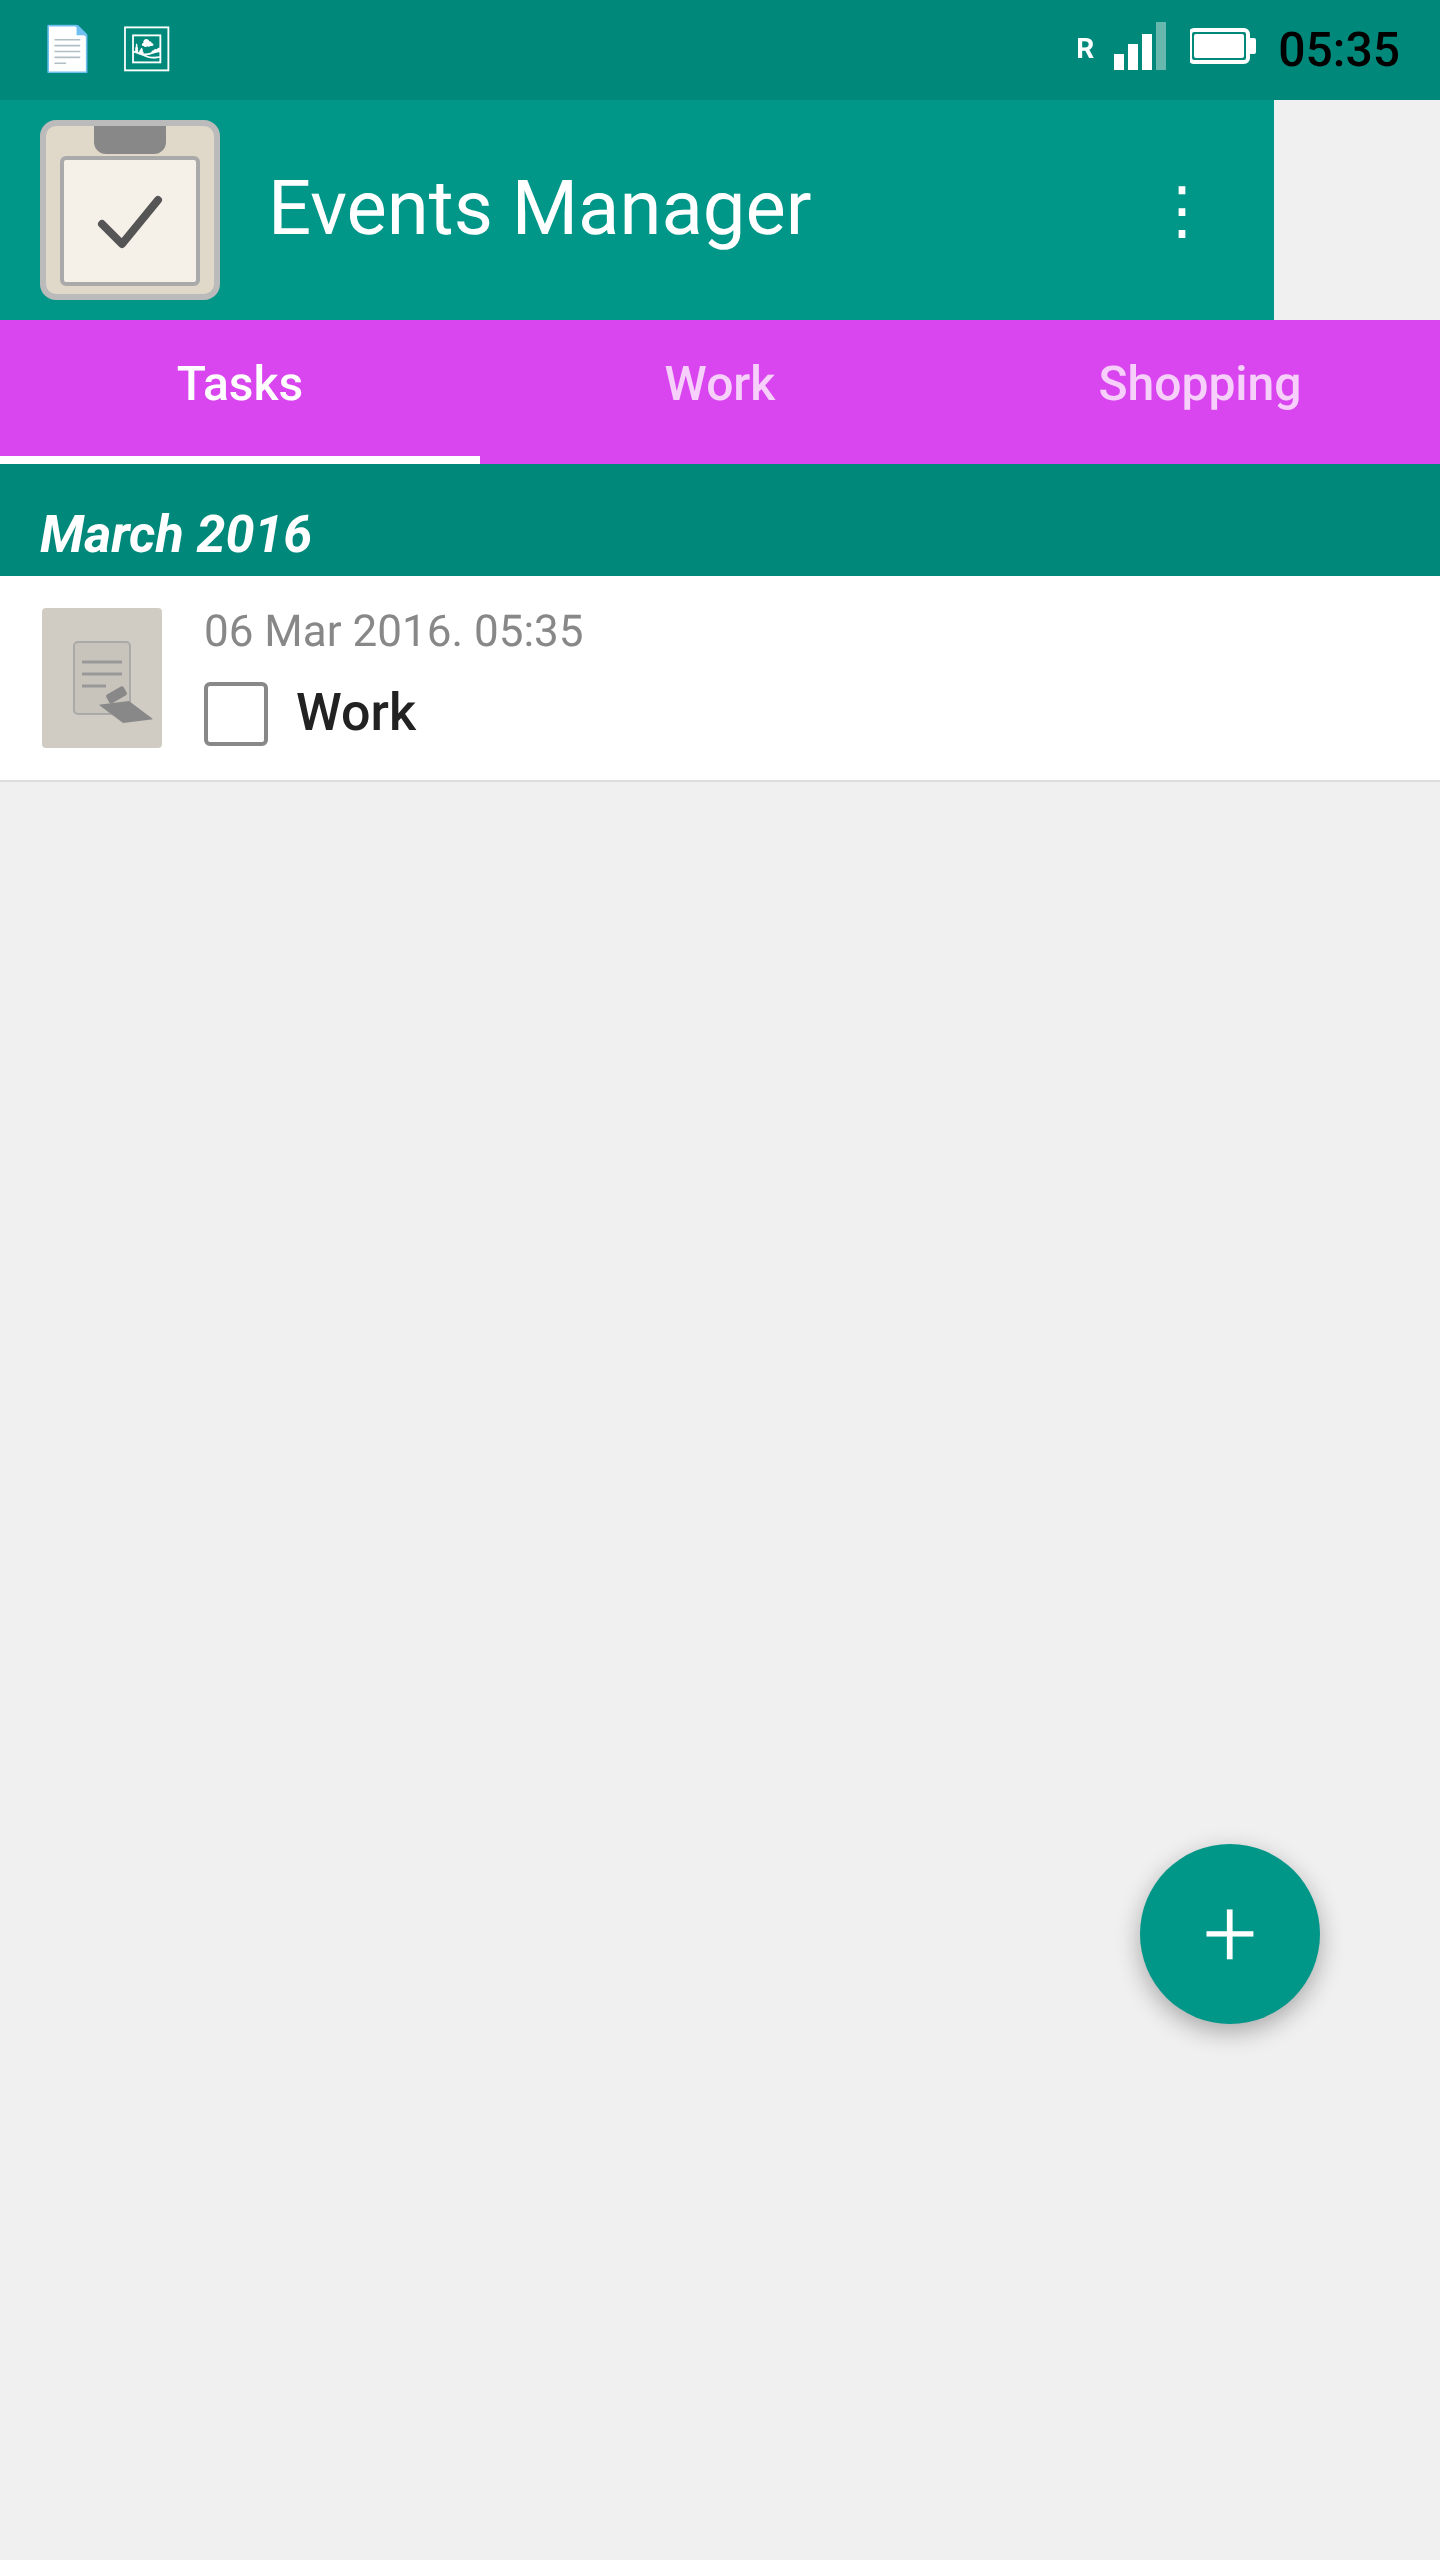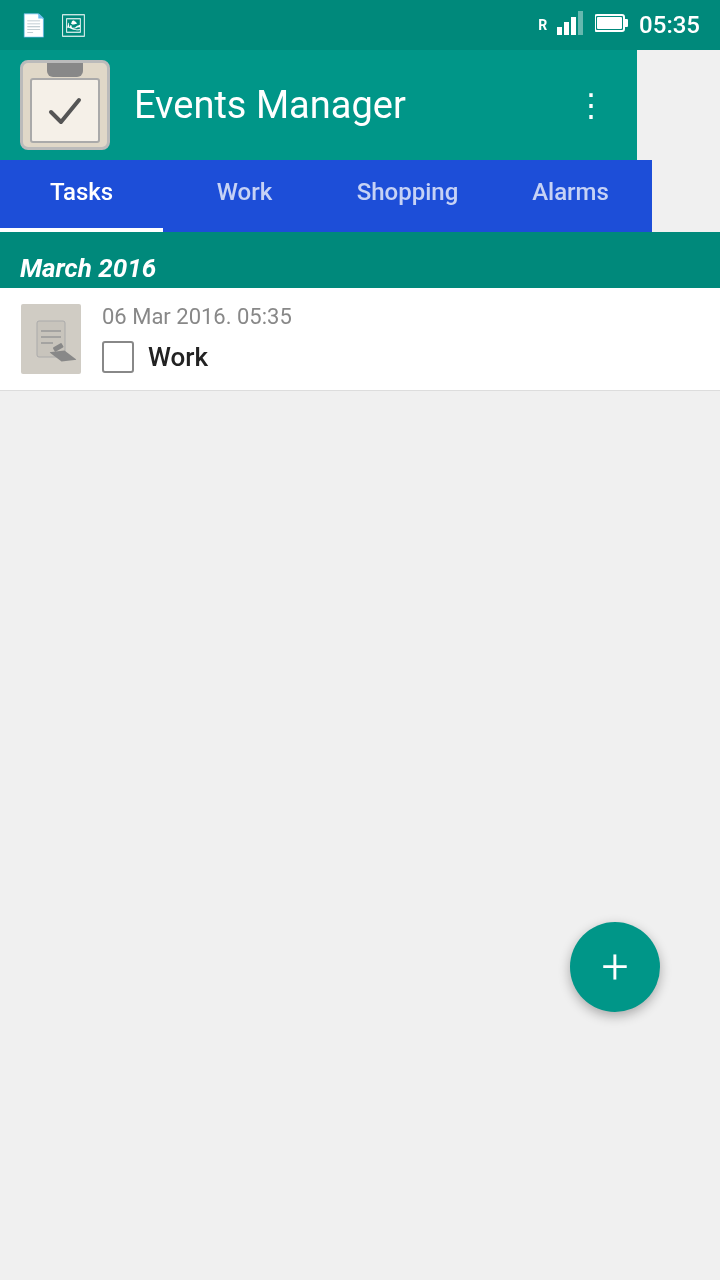--- a/index.html
+++ b/index.html
@@ -42,21 +42,21 @@
     .signal-icon {
       color: white;
       font-size: 18px;
       font-weight: bold;
     }
     .battery-icon {
       color: white;
       font-size: 20px;
     }
     .time-text {
-      color: #ffffff;
+      color: #000000;
       font-size: 24px;
       font-weight: 500;
     }
 
     
     .app-bar {
       width: 637px;
       height: 110px;
       background: #009688;
       display: flex;
@@ -112,23 +112,23 @@
     .overflow-menu {
       color: white;
       font-size: 32px;
       cursor: pointer;
       padding: 10px;
       line-height: 1;
     }
 
     
     .tab-bar {
-      width: 652px;
+      width: 720px;
       height: 72px;
-      background: #1d4ed8;
+      background: #d946ef;
       display: flex;
       align-items: flex-end;
       text-align: center;
     }
     .tab-item {
       flex: 1;
       height: 72px;
       display: flex;
       align-items: center;
       justify-content: center;
@@ -317,23 +317,20 @@
 
 <div class="tab-bar">
   <div class="tab-item active">
     <span>Tasks</span>
   </div>
   <div class="tab-item">
     <span>Work</span>
   </div>
   <div class="tab-item">
     <span>Shopping</span>
-  </div>
-  <div class="tab-item">
-    <span>Alarms</span>
   </div>
 </div>
 
 <div class="main-content">
 
   <div class="section-header">
     <span class="section-header-text">March 2016</span>
   </div>
 
   <div class="task-item">

